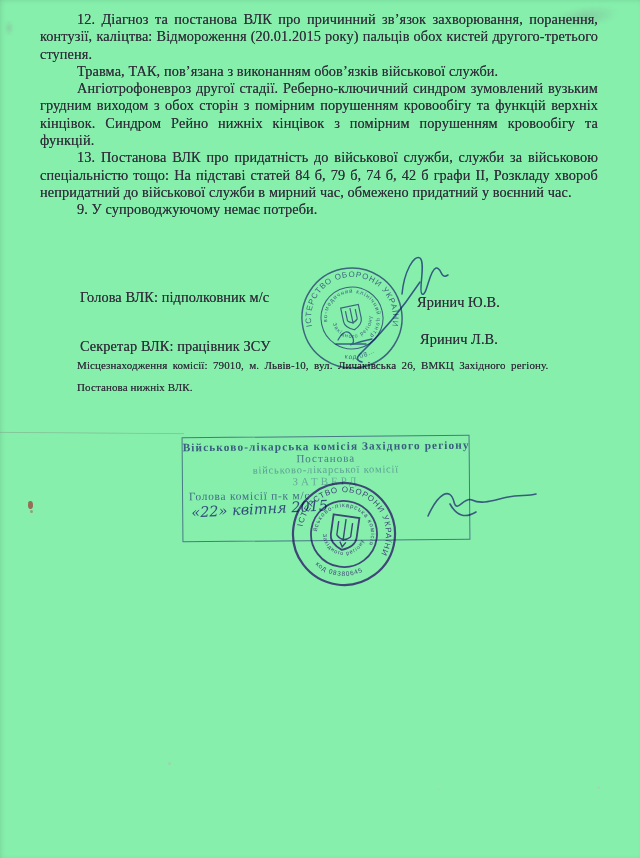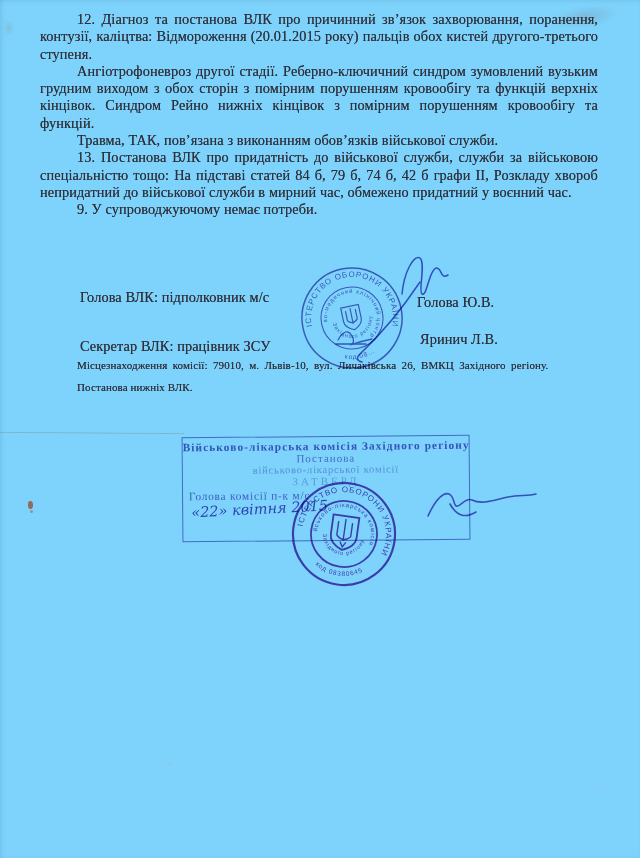--- a/index.html
+++ b/index.html
@@ -1,18 +1,18 @@
 <!DOCTYPE html>
 <html><head>
 <meta charset="utf-8">
 <style>
   html,body { margin:0; padding:0; background:#e8e8e6; }
   .page {
     position:relative; width:640px; height:858px; margin:0 auto;
-    background:#7dd3fc; overflow:hidden;
+    background:#86efac; overflow:hidden;
     font-family:"Liberation Serif", serif; color:#30303a;
     box-shadow: inset 3px 0 6px -3px rgba(0,0,0,.12), inset 0 3px 6px -3px rgba(0,0,0,.08);
   }
   
   .doc-body {
     position:absolute; left:40px; top:11px; width:558px;
     font-size:14.3px; line-height:17.3px; text-align:justify;
     letter-spacing:.1px; text-shadow:0 0 .35px rgba(48,48,58,.8);
   }
   .doc-body p { margin:0; text-indent:37px; }
@@ -86,28 +86,28 @@
   <div class="smudge smudge-tl"></div>
   <div class="crease"></div>
   <div class="speck speck-red"></div>
   <div class="speck speck-red2"></div>
   <div class="speck dot1"></div>
   <div class="speck dot2"></div>
   <div class="speck dot3"></div>
 
   <div class="doc-body">
     <p>12. Діагноз та постанова ВЛК про причинний зв’язок захворювання, поранення, контузії, каліцтва: Відмороження (20.01.2015 року) пальців обох кистей другого-третього ступеня.</p>
+    <p>Травма, ТАК, пов’язана з виконанням обов’язків військової служби.</p>
     <p>Ангіотрофоневроз другої стадії. Реберно-ключичний синдром зумовлений вузьким грудним виходом з обох сторін з помірним порушенням кровообігу та функцій верхніх кінцівок. Синдром Рейно нижніх кінцівок з помірним порушенням кровообігу та функцій.</p>
-    <p>Травма, ТАК, пов’язана з виконанням обов’язків військової служби.</p>
     <p>13. Постанова ВЛК про придатність до військової служби, служби за військовою спеціальністю тощо: На підставі статей 84 б, 79 б, 74 б, 42 б графи II, Розкладу хвороб непридатний до військової служби в мирний час, обмежено придатний у воєнний час.</p>
     <p>9. У супроводжуючому немає потреби.</p>
   </div>
 
   <span class="sig-text" id="sig-head-role">Голова ВЛК: підполковник м/с</span>
-  <span class="sig-text" id="sig-head-name">Голова Ю.В.</span>
+  <span class="sig-text" id="sig-head-name">Яринич Ю.В.</span>
   <span class="sig-text" id="sig-sec-role">Секретар ВЛК: працівник ЗСУ</span>
   <span class="sig-text" id="sig-sec-name">Яринич Л.В.</span>
 
   <div class="footer-block">
     <p class="loc">Місцезнаходження комісії: 79010, м. Львів-10, вул. Личаківська 26, ВМКЦ Західного регіону.</p>
     <p class="res">Постанова нижніх ВЛК.</p>
   </div>
 
   <div class="rect-stamp">
     <div class="rs-l1">Військово-лікарська комісія Західного регіону</div>

